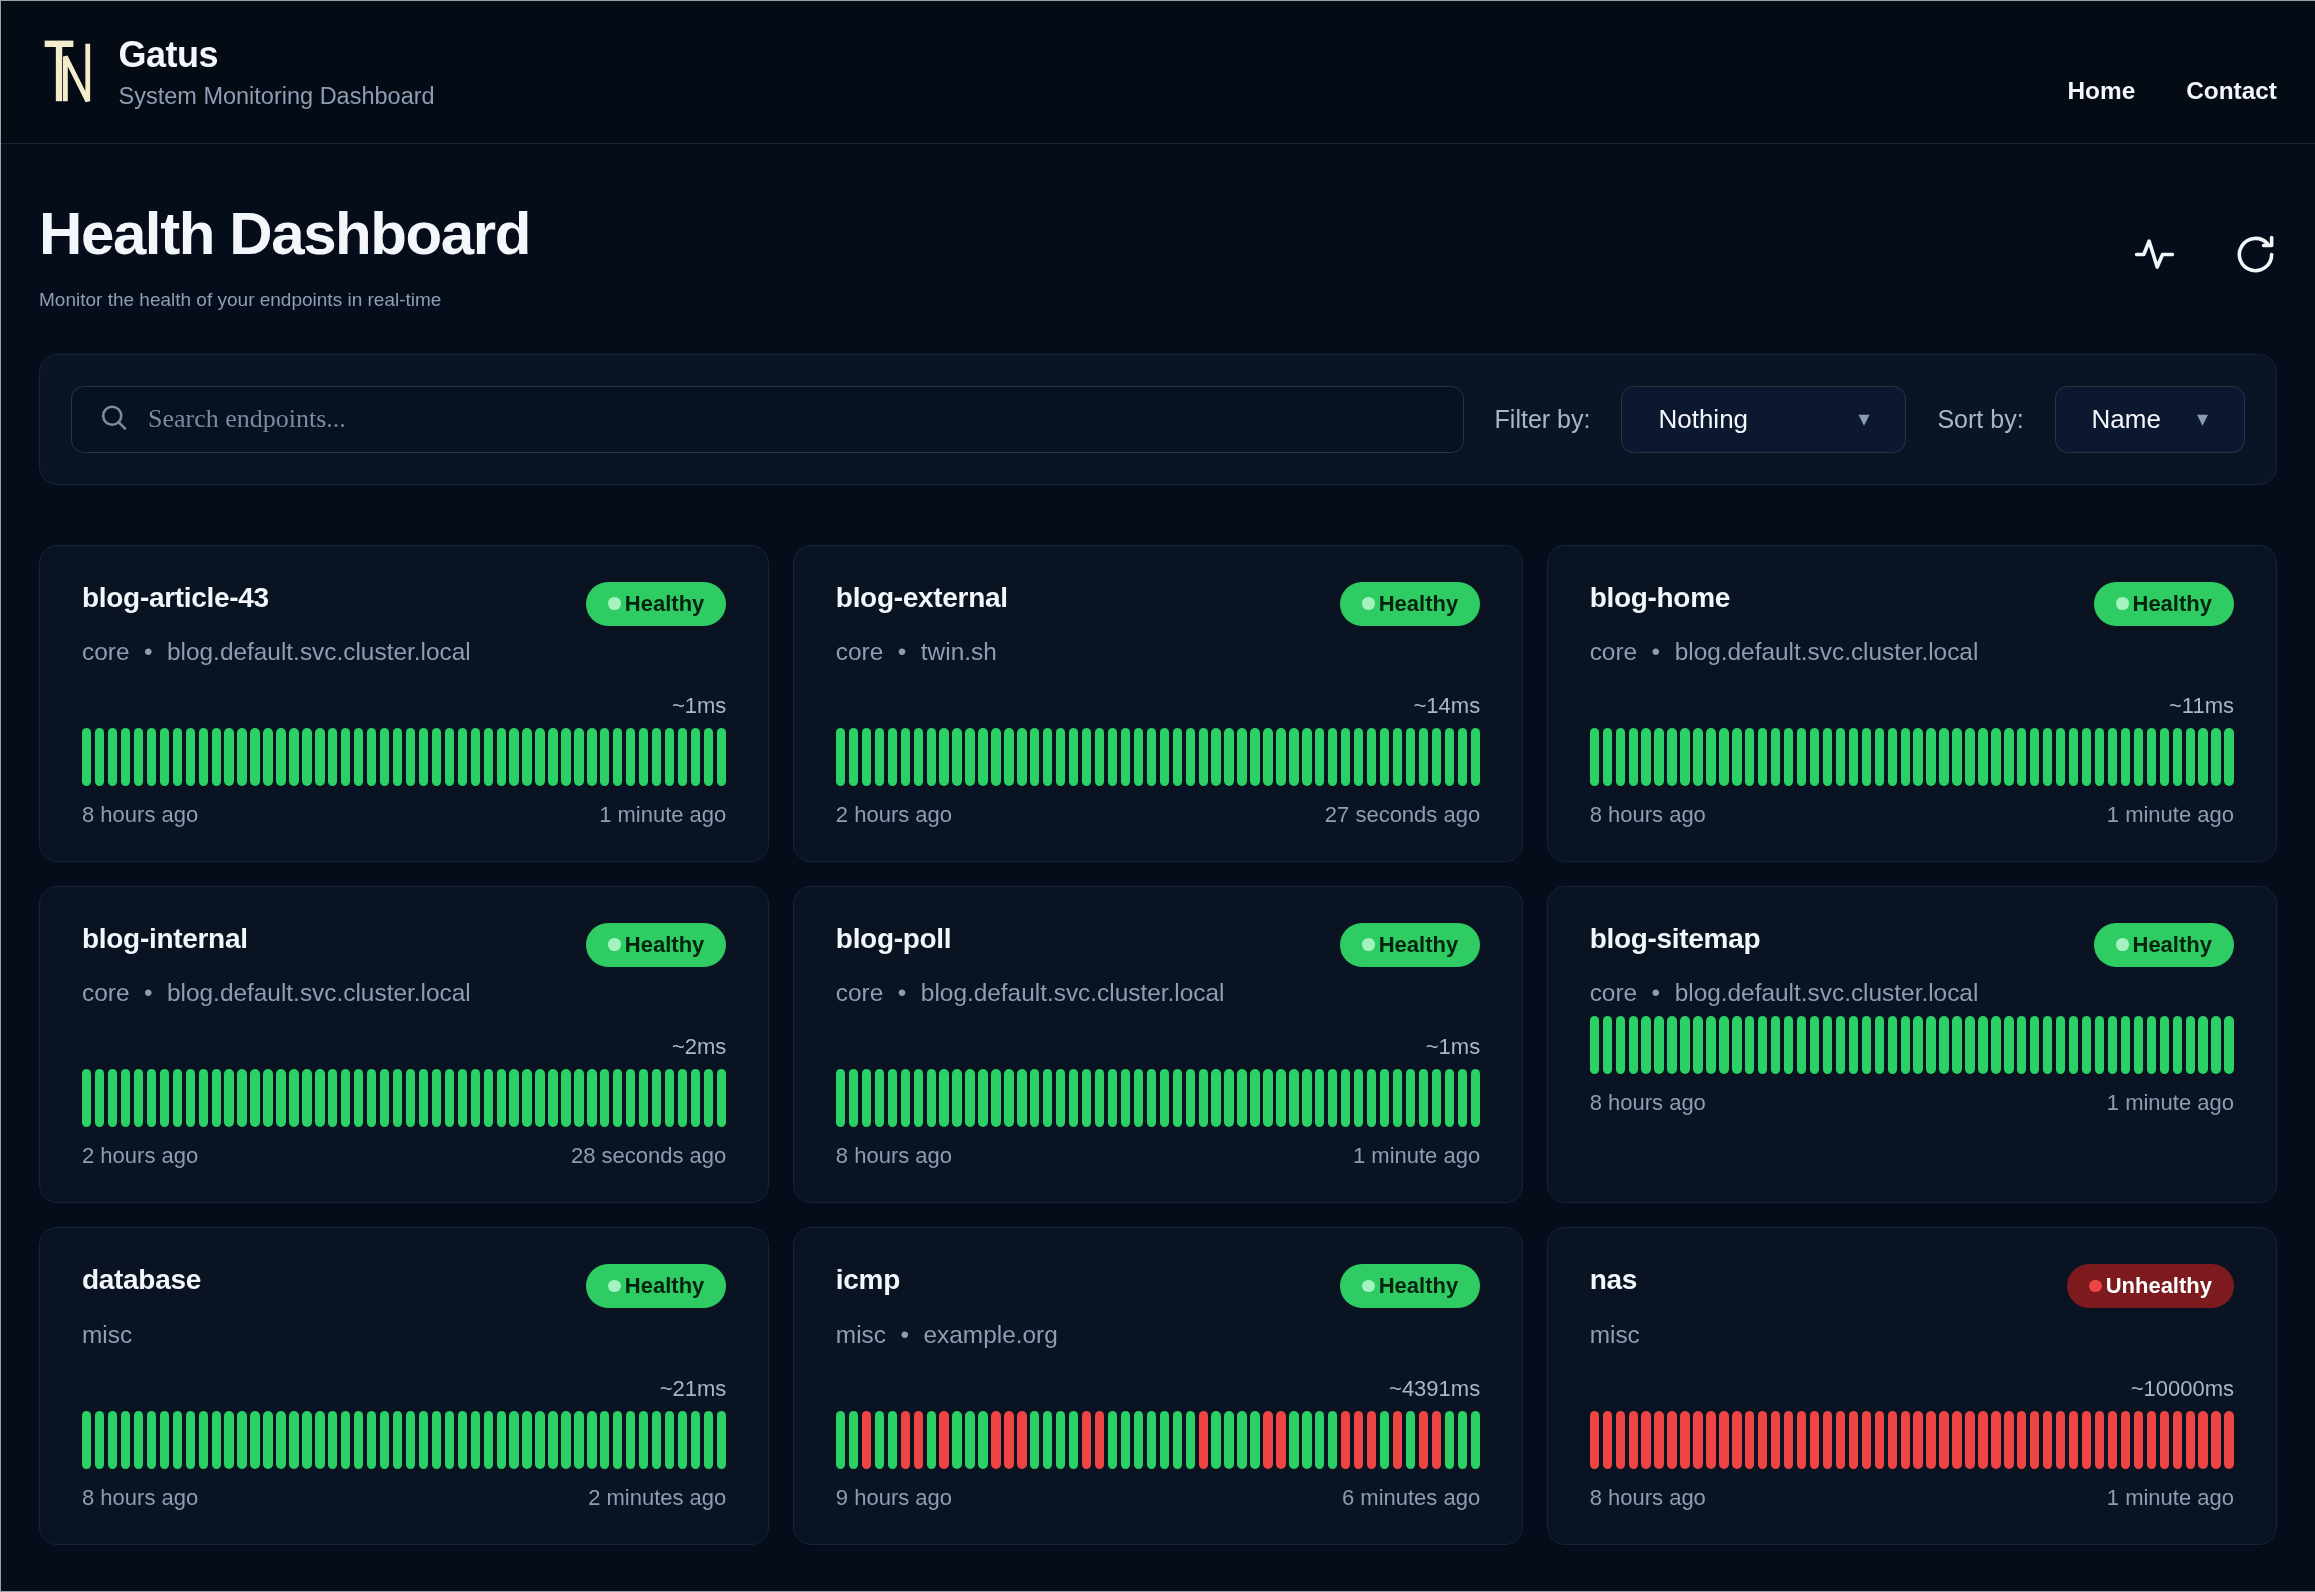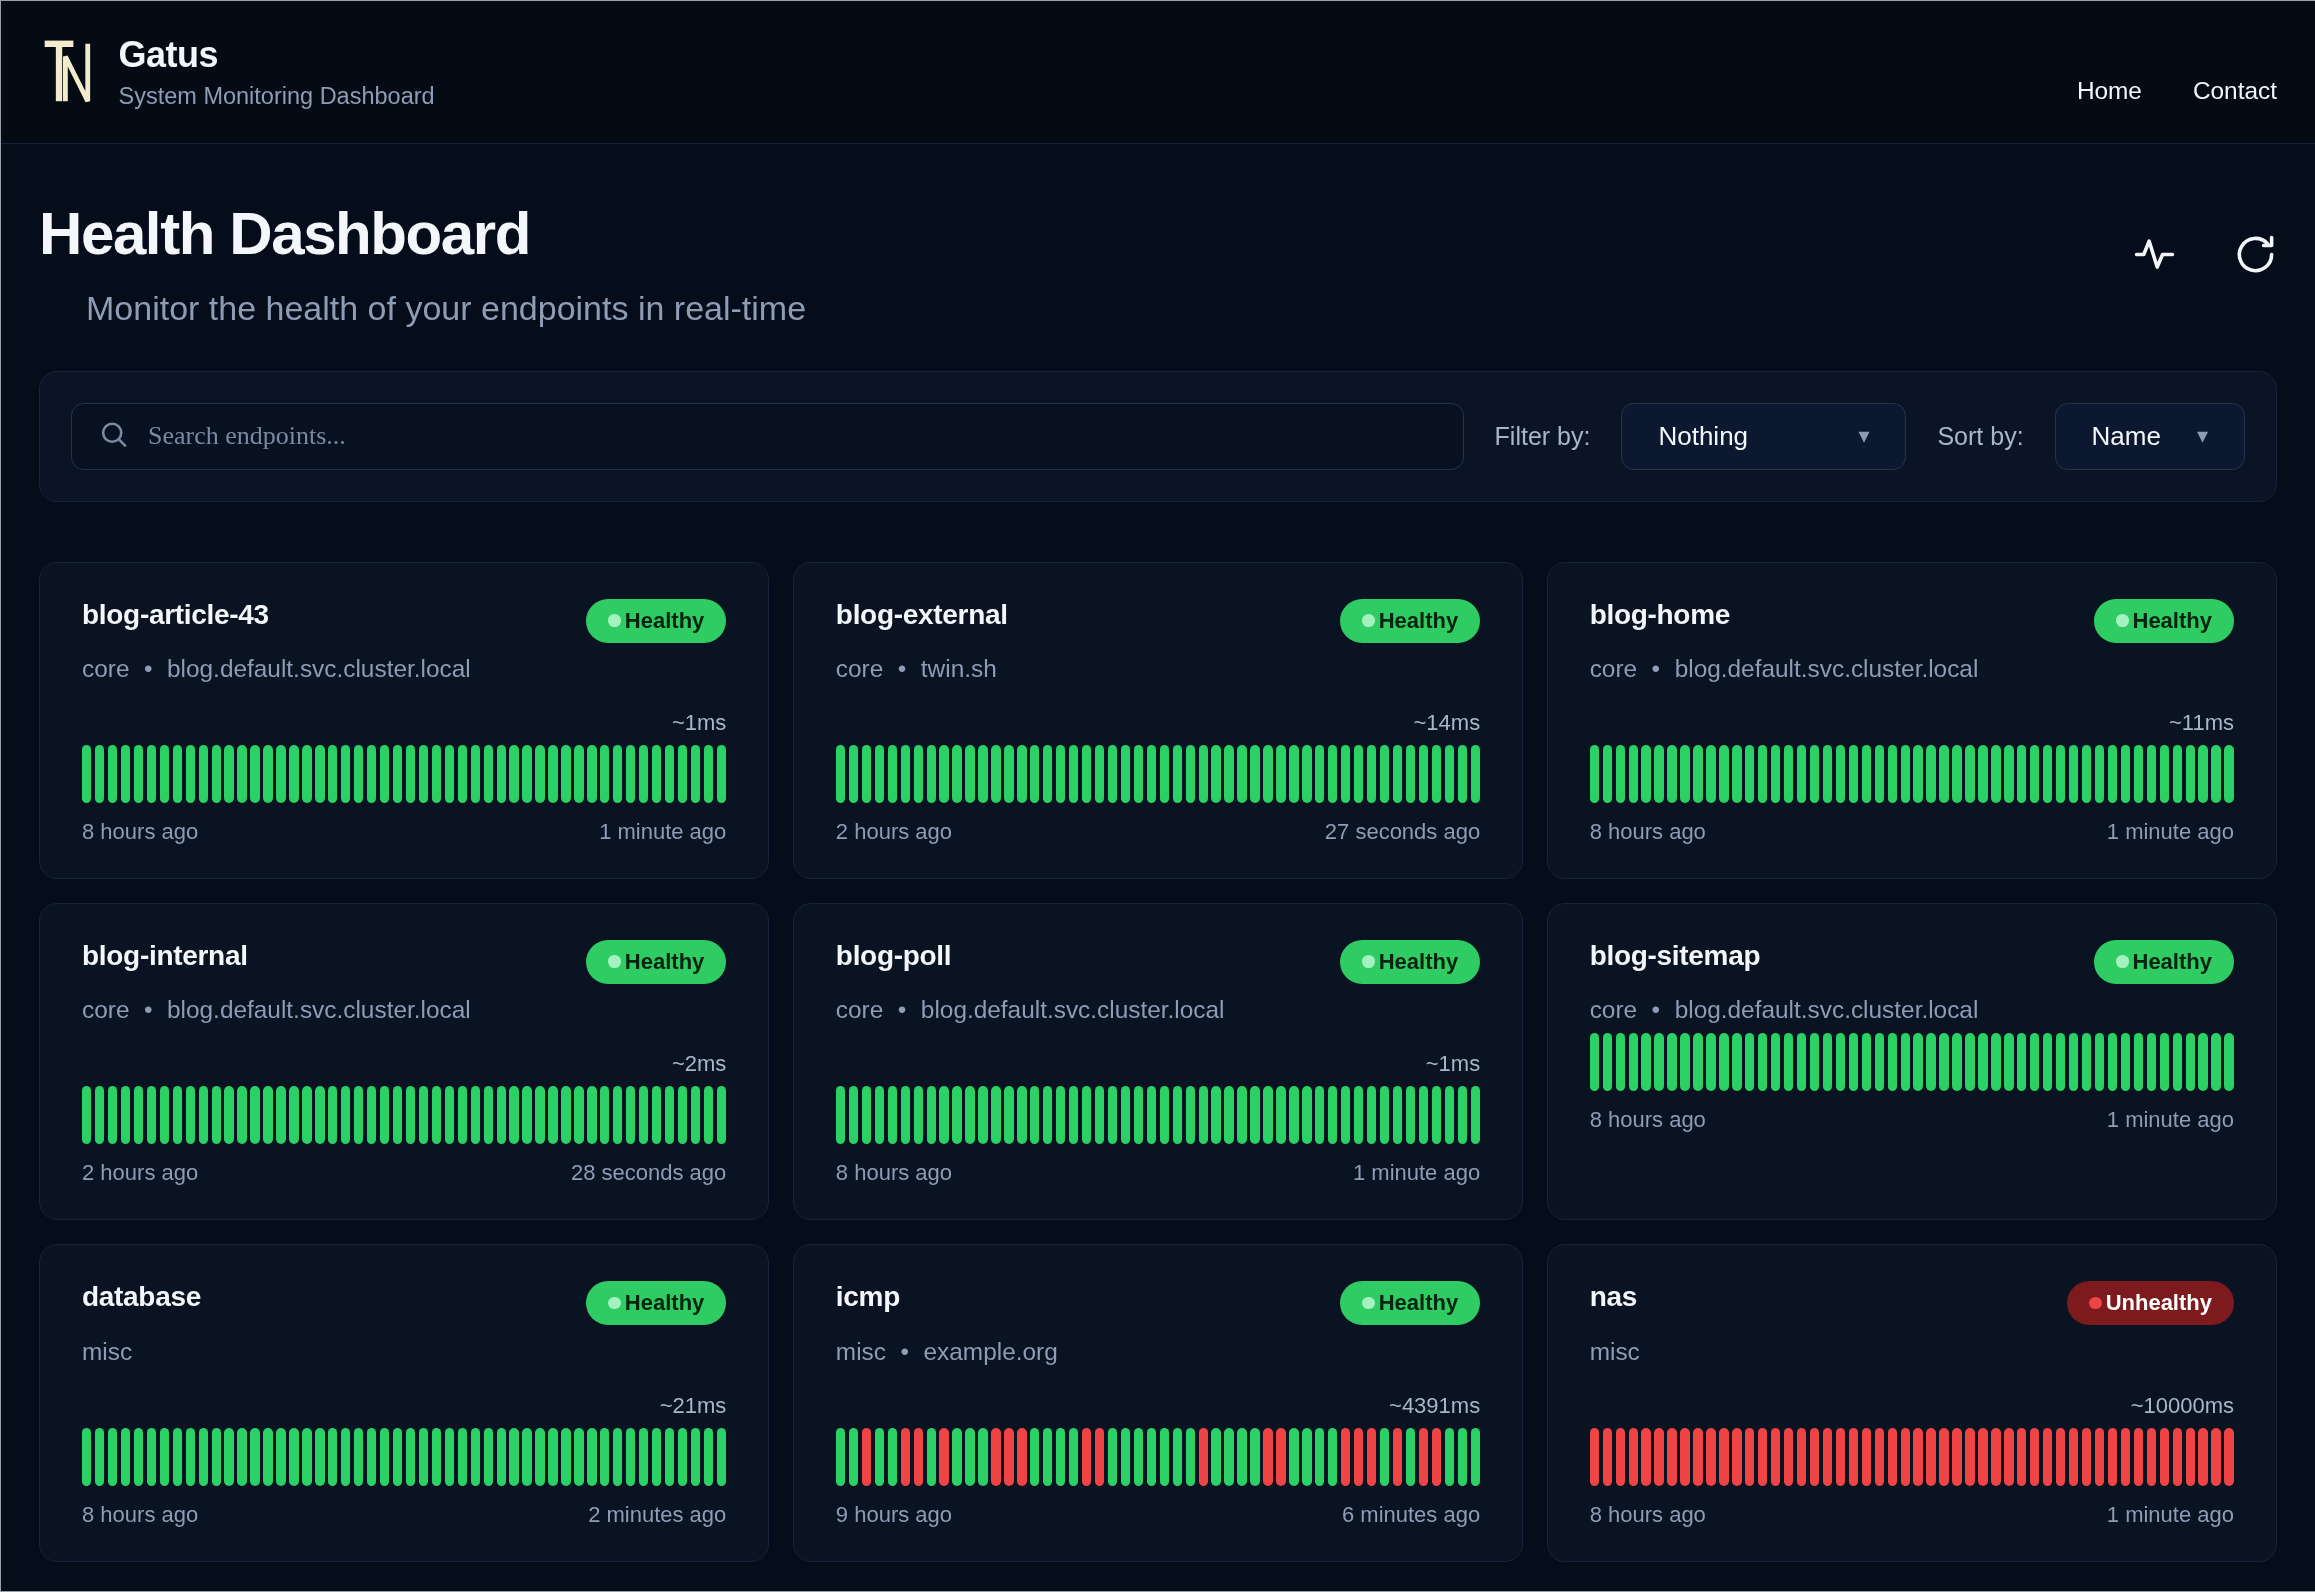--- a/index.html
+++ b/index.html
@@ -38,26 +38,26 @@
     display:flex;align-items:center;
     padding:4px 38px;
     background:var(--nav-bg);
     border-bottom:0.9px solid var(--border-soft);
   }
   .brand{display:flex;align-items:center;gap:23.5px;}
   .logo{width:56px;height:67px;display:flex;align-items:center;justify-content:center;}
   .brand-text .brand-name{font-size:36px;font-weight:700;letter-spacing:-0.5px;}
   .brand-text .brand-sub{font-size:23.5px;color:var(--muted);margin-top:7.2px;}
   .nav-links{margin-left:auto;display:flex;gap:51px;}
-  .nav-link{font-size:24.4px;font-weight:400;color:var(--text);cursor:pointer;text-decoration:none;margin-top:37px;}
+  .nav-link{font-size:24.4px;font-weight:700;color:var(--text);cursor:pointer;text-decoration:none;margin-top:37px;}
   
   .main{padding:0 38px;}
   .page-header{display:flex;align-items:flex-start;margin-top:58px;}
   .page-title{font-size:60px;font-weight:700;letter-spacing:-1.4px;line-height:1.05;}
-  .page-sub{font-size:34px;color:var(--muted);margin-top:23.5px;margin-left:47px;}
+  .page-sub{font-size:19px;color:var(--muted);margin-top:23.5px;}
   .header-actions{margin-left:auto;display:flex;gap:58px;align-items:center;margin-top:31px;}
   .icon-btn{background:none;border:none;cursor:pointer;color:var(--text);display:flex;align-items:center;justify-content:center;}
   
   .toolbar{
     margin-top:43px;
     background:var(--panel);
     border:0.9px solid var(--border-soft);
     border-radius:18px;
     padding:31px;
     display:flex;align-items:center;gap:31px;

